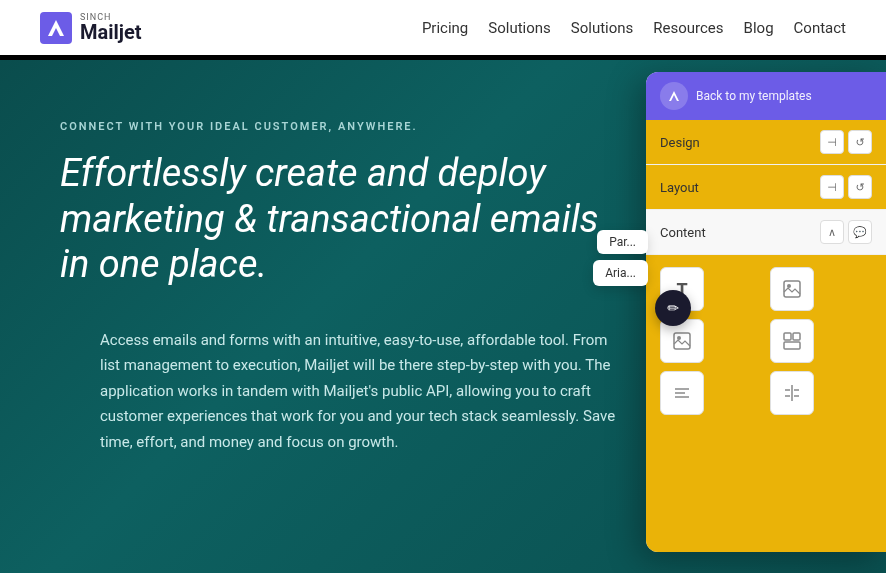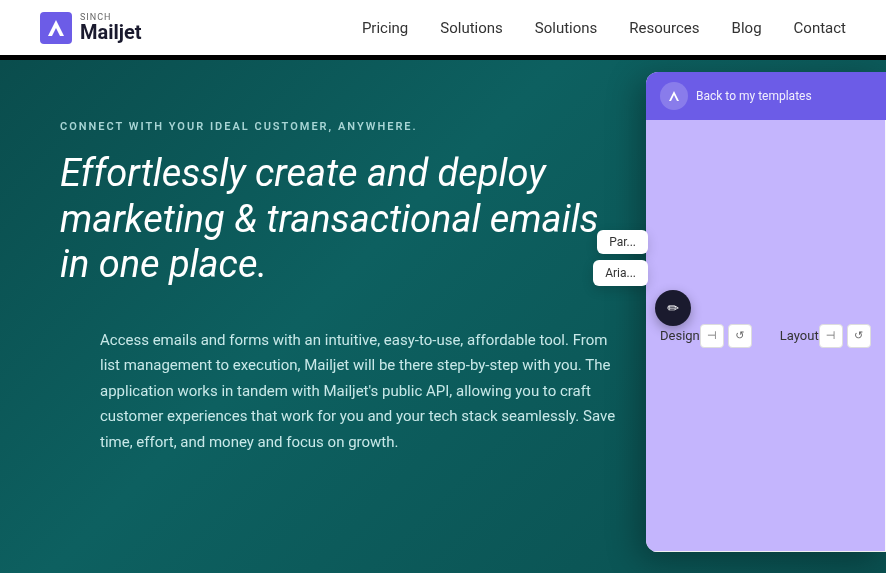--- a/index.html
+++ b/index.html
@@ -51,21 +51,21 @@
 
     .logo-mailjet {
       font-size: 20px;
       font-weight: 700;
       color: #1a1a2e;
     }
 
     .nav-links {
       display: flex;
       align-items: flex-start;
-      gap: 32px;
+      gap: 20px;
     }
 
     .nav-link {
       font-size: 15px;
       color: #333;
       text-decoration: none;
       cursor: pointer;
     }
 
     
@@ -143,23 +143,24 @@
       font-size: 13px;
     }
 
     .app-back-link {
       font-size: 12px;
       color: #fff;
       opacity: 0.9;
     }
 
     .app-sidebar {
-      background: #c4b5fd;
+      background: #eab308;
       height: calc(100% - 48px);
       display: flex;
+      flex-direction: column;
     }
 
     .app-sidebar-item {
       display: flex;
       align-items: center;
       justify-content: space-between;
       padding: 10px 14px;
       border-bottom: 1px solid #f0f0f0;
       font-size: 13px;
       color: #333;

